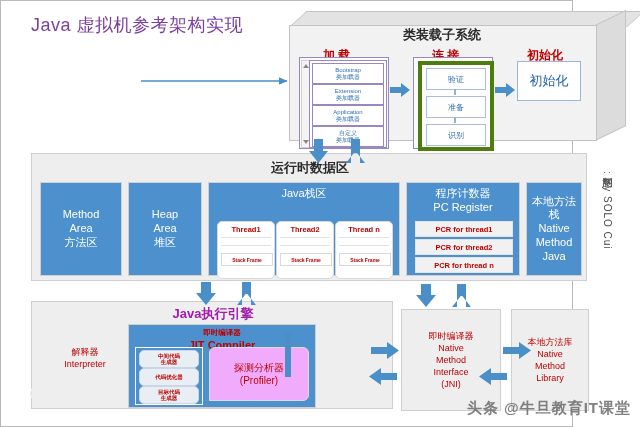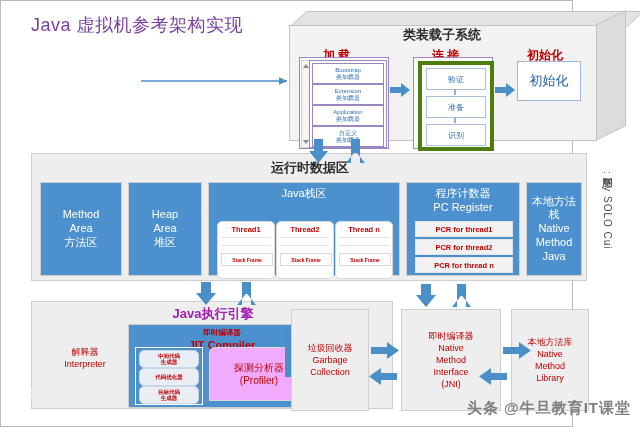--- a/index.html
+++ b/index.html
@@ -342,25 +342,20 @@
           <span>生成器</span>
         </div>
       </div>
       <div class="profiler ctr col">
         <div>探测分析器</div>
         <div>(Profiler)</div>
       </div>
     </div>
   </div>
 
-  <div class="plain-box ctr col" style="left:290px;top:308px;width:76px;height:100px;">
-    <div class="cn">垃圾回收器</div>
-    <div class="en">Garbage</div>
-    <div class="en">Collection</div>
-  </div>
 
   <div class="plain-box ctr col" style="left:400px;top:308px;width:98px;height:100px;">
     <div class="cn">即时编译器</div>
     <div class="en">Native</div>
     <div class="en">Method</div>
     <div class="en">Interface</div>
     <div class="en">(JNI)</div>
   </div>
 
   <div class="plain-box ctr col" style="left:510px;top:308px;width:76px;height:100px;">

